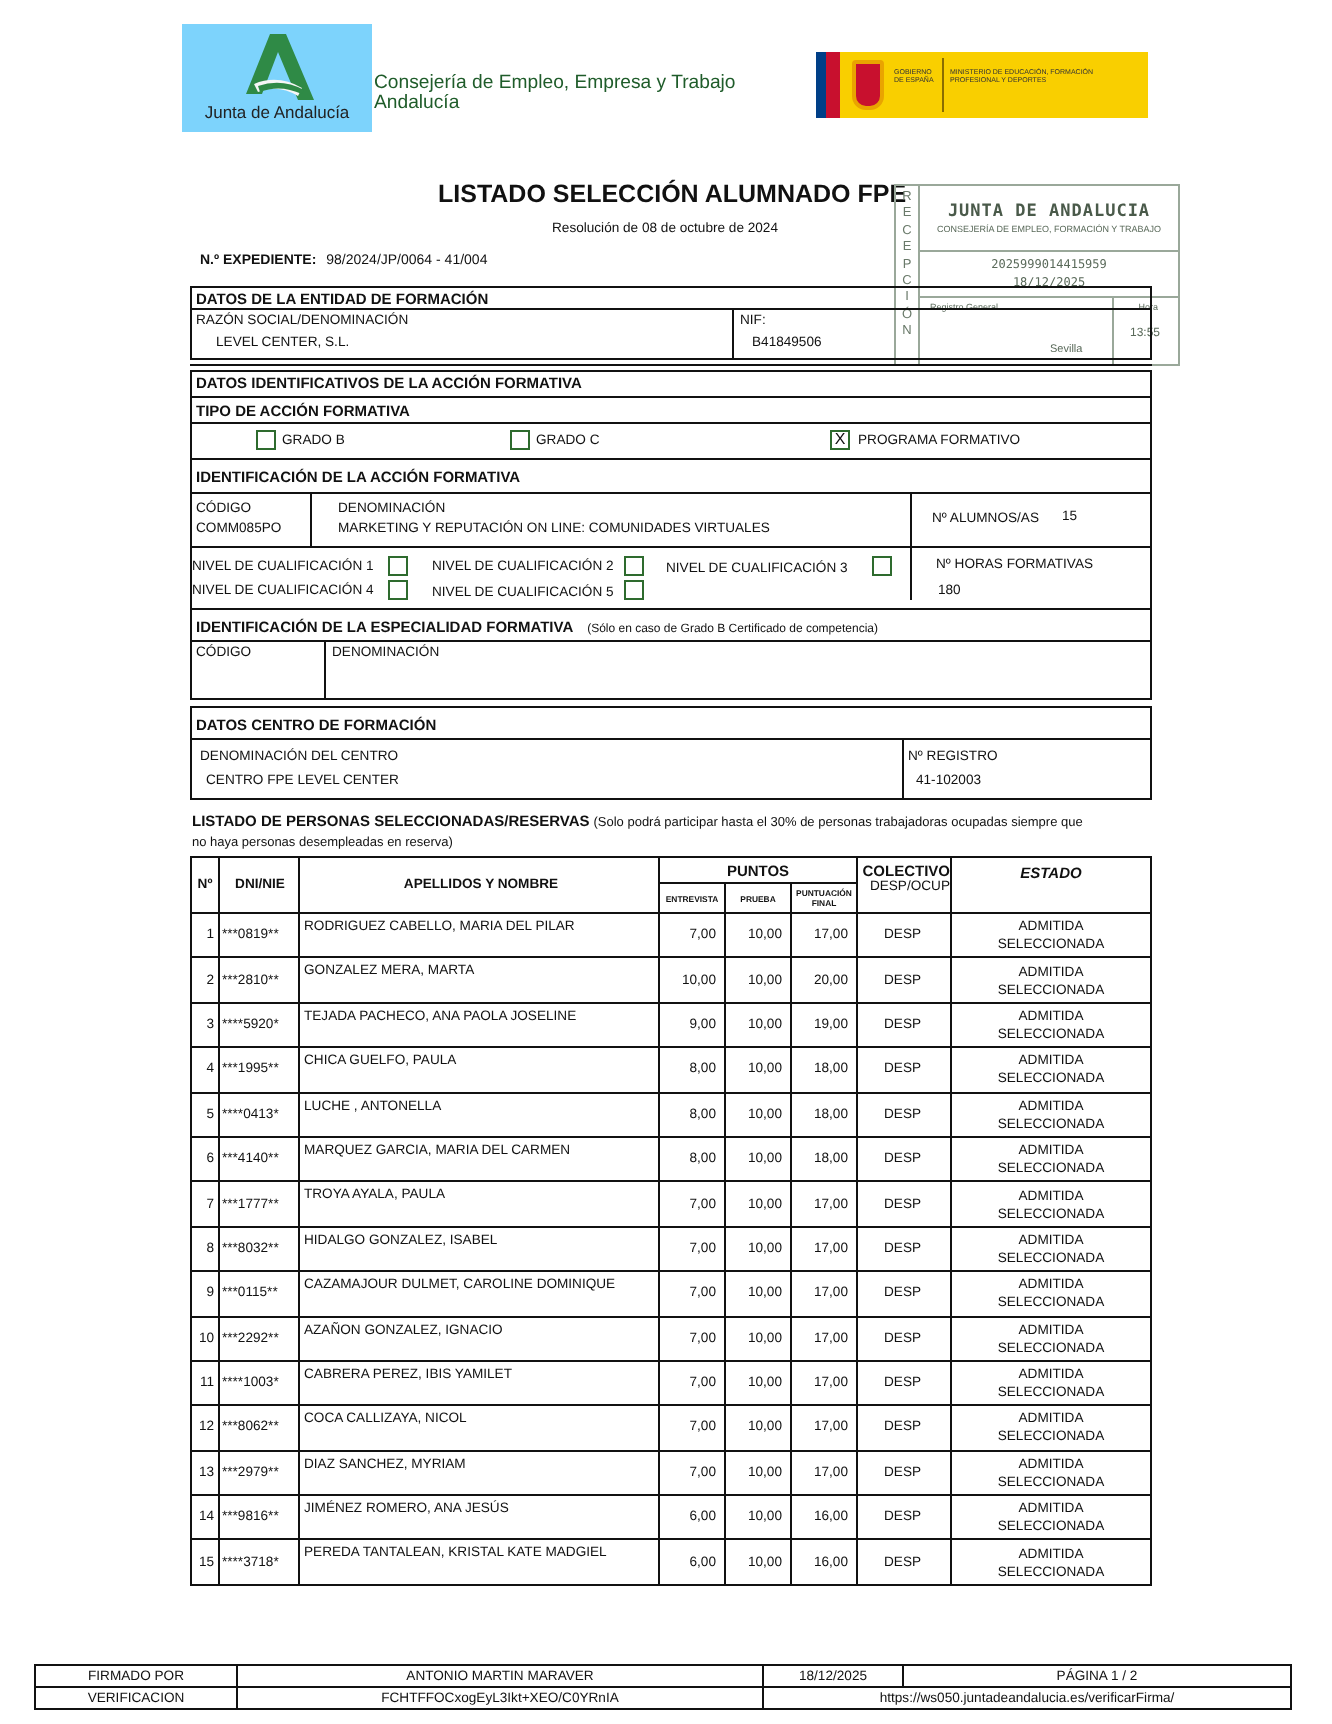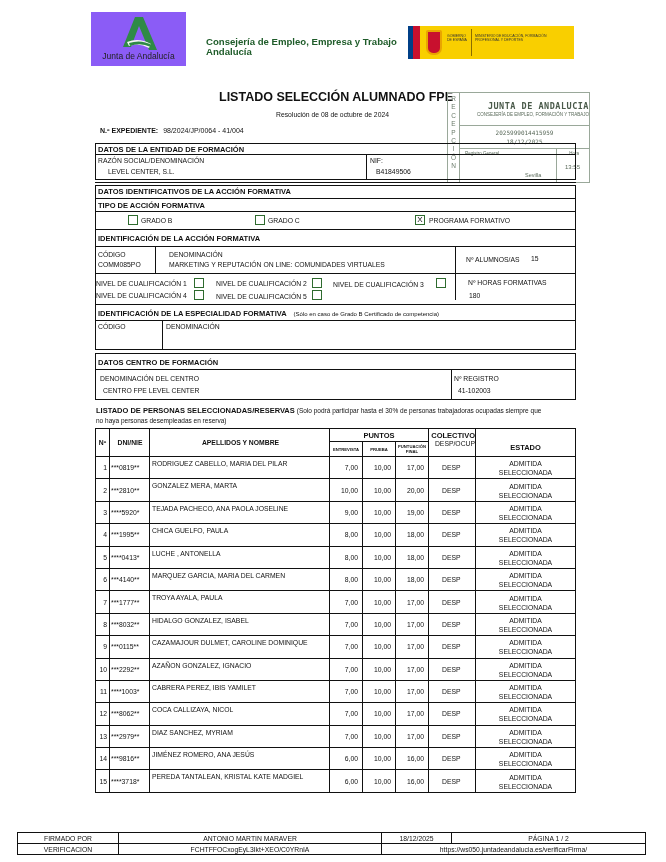--- a/index.html
+++ b/index.html
@@ -8,34 +8,34 @@
   .abs { position: absolute; }
   .b { font-weight: bold; }
   .box { position: absolute; border: 1px solid #111; }
   .hline { position: absolute; height: 1px; background: #111; }
   .vline { position: absolute; width: 1px; background: #111; }
   .hdr { font-weight: bold; font-size: 7.5px; letter-spacing: 0; }
   .lbl { font-size: 6.8px; }
   .chk { position: absolute; width: 10px; height: 10px; border: 1px solid #2e6b2e; font-size: 8px; line-height: 8px; text-align: center; color: #111; }
 
   
-  .ja-logo { left: 91px; top: 12px; width: 95px; height: 54px; background: #8b5cf6; }
+  .ja-logo { left: 91px; top: 12px; width: 95px; height: 54px; background: #7dd3fc; }
   .ja-text { position: absolute; left: 0; right: 0; bottom: 5px; text-align: center; font-size: 8.5px; color: #222; }
-  .consejeria { left: 206px; top: 37px; color: #1f5c2a; font-weight: bold; font-size: 9.6px; line-height: 10px; }
+  .consejeria { left: 187px; top: 37px; color: #1f5c2a; font-weight: normal; font-size: 9.6px; line-height: 10px; }
   .gov-logo { left: 408px; top: 26px; width: 166px; height: 33px; background: #f9cf00; border-left: 5px solid #003f87; }
   .gov-red { position: absolute; left: 0; top: 0; width: 7px; height: 33px; background: #c8102e; }
   .gov-shield { position: absolute; left: 13px; top: 4px; width: 16px; height: 25px; background: #c8102e; border: 2px solid #e9a400; border-radius: 2px 2px 7px 7px; }
   .gov-t1 { position: absolute; left: 34px; top: 8px; font-size: 3.5px; line-height: 4px; color: #333; }
   .gov-sep { position: absolute; left: 58px; top: 3px; width: 1px; height: 27px; background: #8a6d00; }
   .gov-t2 { position: absolute; left: 62px; top: 8px; font-size: 3.5px; line-height: 4px; color: #333; }
 
   
   .stamp { left: 447px; top: 92px; width: 143px; height: 91px; border: 1px solid #9aa89a; color: #5a6a5a; }
   .stamp .vert { position: absolute; left: 0; top: 0; width: 12px; height: 89px; border-right: 1px solid #9aa89a; font-size: 6.5px; line-height: 8.4px; text-align: center; padding-top: 2px; color: #6a7a6a; }
-  .stamp .s-top { position: absolute; left: 12px; top: 0; right: 0; height: 33px; border-bottom: 1px solid #9aa89a; text-align: right; }
+  .stamp .s-top { position: absolute; left: 12px; top: 0; right: 0; height: 33px; border-bottom: 1px solid #9aa89a; text-align: center; }
   .stamp .s-title { font-size: 8.5px; font-weight: bold; margin-top: 8px; letter-spacing: 0.5px; font-family: "DejaVu Sans Mono", monospace; color: #4a5a4a; }
   .stamp .s-sub { font-size: 4.5px; margin-top: 1px; white-space: nowrap; }
   .stamp .s-num { position: absolute; left: 12px; right: 0; top: 36px; text-align: center; font-size: 6px; font-family: "DejaVu Sans Mono", monospace; }
   .stamp .s-date { position: absolute; left: 12px; right: 0; top: 45px; text-align: center; font-size: 6px; font-family: "DejaVu Sans Mono", monospace; }
   .stamp .s-mid { position: absolute; left: 12px; right: 0; top: 55px; height: 1px; background: #9aa89a; }
   .stamp .s-reg { position: absolute; left: 17px; top: 58px; font-size: 4.5px; }
   .stamp .s-hora { position: absolute; right: 10px; top: 58px; font-size: 4.5px; }
   .stamp .s-time { position: absolute; right: 9px; top: 71px; font-size: 6px; }
   .stamp .s-city { position: absolute; left: 77px; top: 79px; font-size: 5.5px; }
   .stamp .s-vsep { position: absolute; left: 108px; top: 55px; width: 1px; height: 35px; background: #9aa89a; }
@@ -182,21 +182,21 @@
   <thead>
     <tr style="height:13px;">
       <th rowspan="2" class="c-n" style="text-align:center;padding:0;">Nº</th>
       <th rowspan="2" class="c-dni" style="text-align:center;">DNI/NIE</th>
       <th rowspan="2" class="c-name" style="text-align:center;vertical-align:middle !important;padding-top:0;">APELLIDOS Y NOMBRE</th>
       <th colspan="3" style="text-align:center;font-size:7.5px;">PUNTOS</th>
       <th rowspan="2" style="width:47px;text-align:right;vertical-align:top;padding-top:2px;">
         <div style="font-size:7.5px;">COLECTIVO</div>
         <div style="font-weight:normal;font-size:6.8px;">DESP/OCUP</div>
       </th>
-      <th rowspan="2" style="text-align:center;vertical-align:top;padding-top:14px;font-size:7.5px;">ESTADO</th>
+      <th rowspan="2" style="text-align:center;vertical-align:top;padding-top:3px;font-size:7.5px;font-style:italic;">ESTADO</th>
     </tr>
     <tr style="height:15px;">
       <th class="c-p" style="text-align:center;padding:0;font-size:4.2px;">ENTREVISTA</th>
       <th class="c-p" style="text-align:center;padding:0;font-size:4.2px;">PRUEBA</th>
       <th class="c-p" style="text-align:center;padding:0;font-size:4.2px;line-height:5px;">PUNTUACIÓN FINAL</th>
     </tr>
   </thead>
   <tbody id="rows">
       <tr class="row">
         <td class="c-n">1</td>

